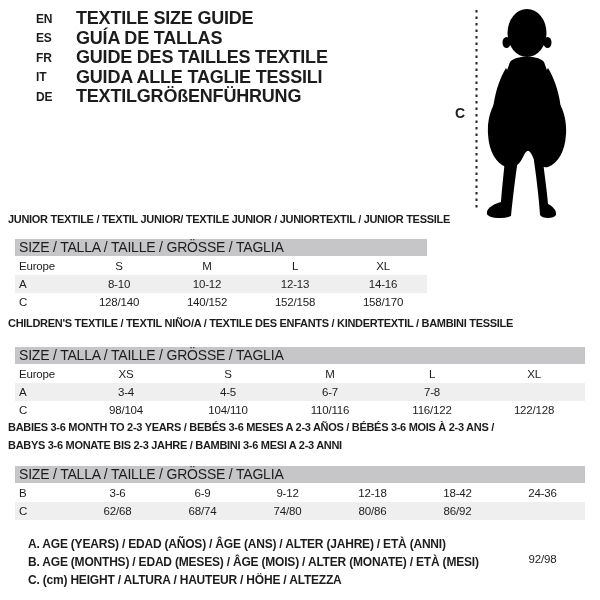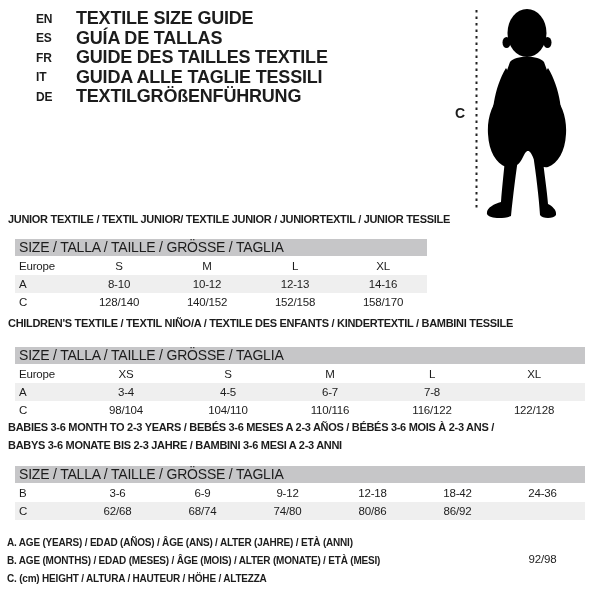--- a/index.html
+++ b/index.html
@@ -23,21 +23,21 @@
   
   .stable{position:absolute;font-size:11.5px;letter-spacing:-0.2px;}
   .size-bar{height:17px;line-height:17px;background:var(--table-header-bg,#c6c6c8);
             padding-left:4px;margin-bottom:1px;font-size:14px;}
   .trow{display:flex;height:18px;line-height:18px;}
   .trow.shaded{background:var(--table-shaded-row-bg,#efefef);}
   .tlabel{width:60px;padding-left:4px;box-sizing:border-box;text-align:left;}
   .tcell{text-align:center;}
 
   
-  .footnote{position:absolute;left:7px;font-size:10px;font-weight:700;
+  .footnote{position:absolute;left:28px;font-size:12px;font-weight:700;
             letter-spacing:-0.2px;white-space:nowrap;}
 </style>
 </head>
 <body>
 
 <div class="canvas">
 
   <div class="lang-list">
     <div class="lang-row">
       <span class="lang-code">EN</span>

